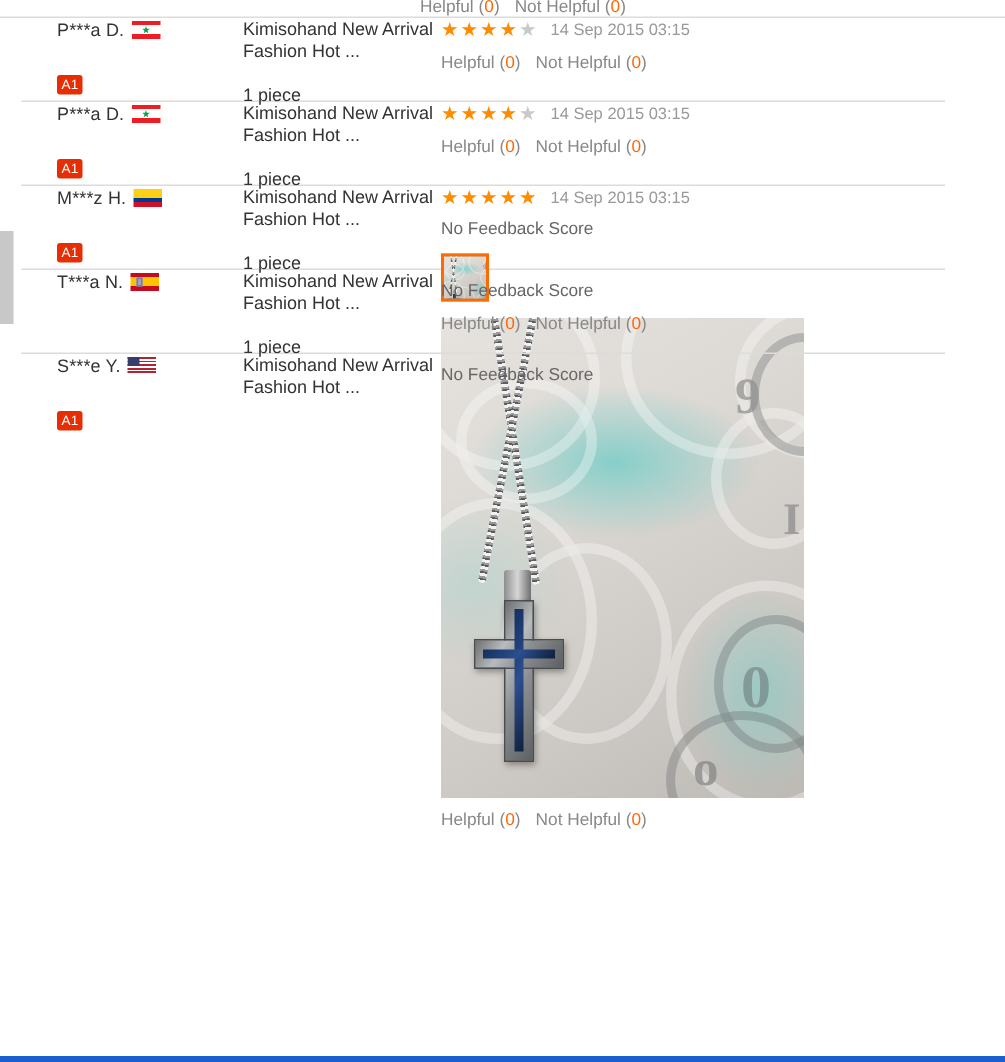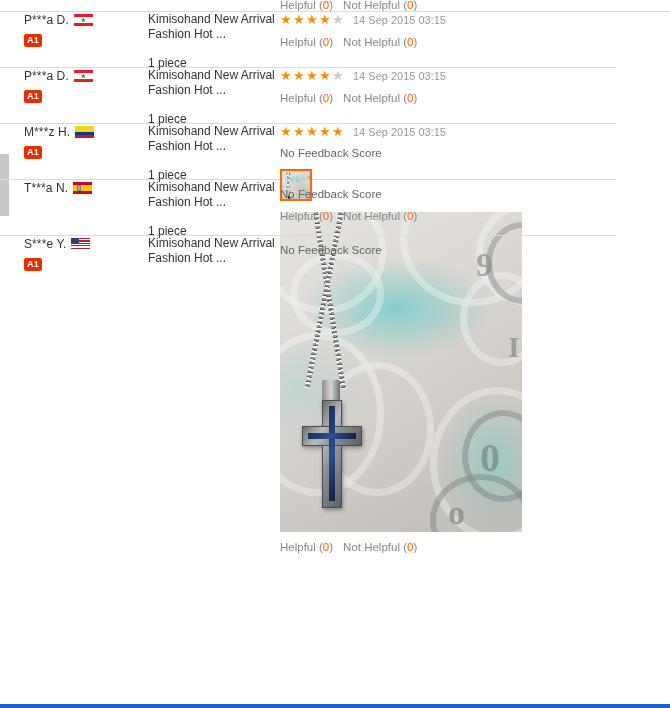--- a/index.html
+++ b/index.html
@@ -32,21 +32,21 @@
     left: 0;
     top: 154px;
     width: 9px;
     height: 62px;
     background: #c8c8c8;
   }
 
   
   .review-list {
     position: absolute;
-    left: 0;
+    left: 14px;
     top: 0;
     width: 616px;
   }
 
   .review-row {
     position: relative;
     box-sizing: border-box;
     padding: 0 10px 11px 24px;
     border-bottom: 1px solid #dcdcdc;
     min-height: 56px;
@@ -142,25 +142,25 @@
     position: absolute;
     left: 0;
     top: 0;
     width: 8px;
     height: 6.5px;
     background: #3c3b6e;
   }
 
   .badge {
     display: inline-block;
-    margin-top: 7px;
+    margin-top: 23px;
     background: #e62e04;
     color: #ffffff;
     font-size: 9px;
-    font-weight: bold;
+    font-weight: normal;
     line-height: 11px;
     padding: 1px 3px 1px 3px;
     border-radius: 2px;
     letter-spacing: 0.2px;
   }
 
   
   .col-product {
     position: absolute;
     left: 124px;

